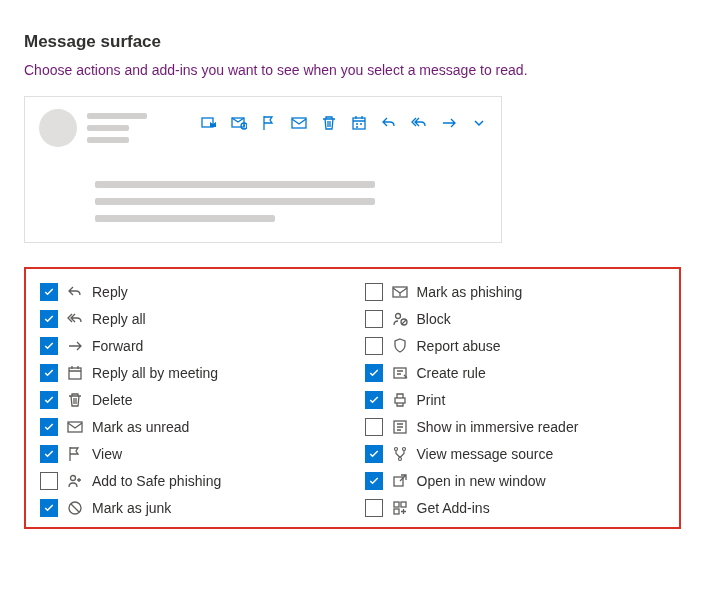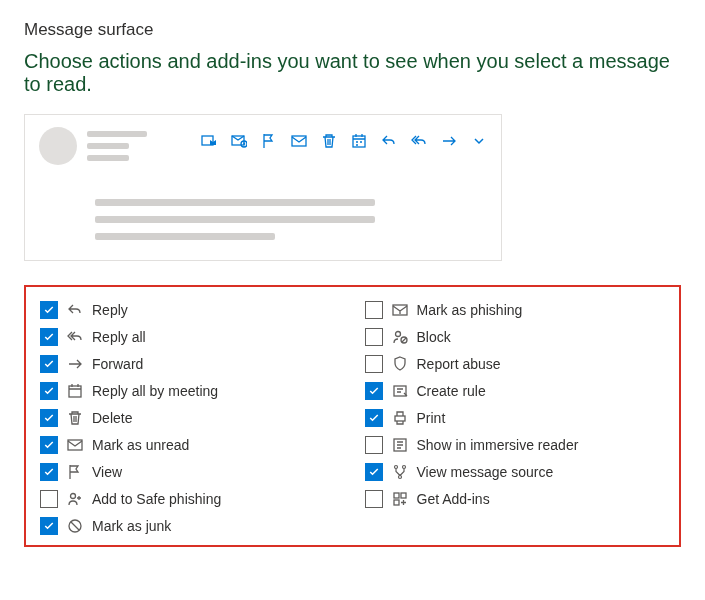--- a/index.html
+++ b/index.html
@@ -6,29 +6,29 @@
   body {
     margin: 0;
     padding: 20px 24px;
     font-family: "Segoe UI", -apple-system, sans-serif;
     font-size: 14px;
     color: #323130;
     background: #fff;
     width: 705px;
   }
   h2 {
-    margin: 0 0 10px 0;
+    margin: 12px 0 10px 0;
     font-size: 17px;
-    font-weight: 400;
+    font-weight: 700;
     color: #323130;
   }
   .subtitle {
     margin: 0 0 18px 0;
-    font-size: 20px;
-    color: #14532d;
+    font-size: 14px;
+    color: #701a75;
   }
   .preview {
     border: 1px solid #e1dfdd;
     padding: 12px 14px 20px 14px;
     width: 478px;
   }
   .pv-header { display: flex; align-items: flex-start; gap: 10px; }
   .pv-avatar {
     width: 38px; height: 38px; border-radius: 50%;
     background: #e1dfdd; flex-shrink: 0;
@@ -327,20 +327,33 @@
           </svg>
         </div>
         <span class="icon">
           <svg viewBox="0 0 16 16" width="16" height="16">
             <use href="#ic-source-icon"></use>
           </svg>
         </span>
         <span class="lbl">View message source</span>
       </div>
       <div class="opt">
+        <div class="cb checked">
+          <svg viewBox="0 0 16 16">
+            <path d="M3 8l3 3 7-7" stroke="#fff" stroke-width="2" fill="none"></path>
+          </svg>
+        </div>
+        <span class="icon">
+          <svg viewBox="0 0 16 16" width="16" height="16">
+            <use href="#ic-new-window-icon"></use>
+          </svg>
+        </span>
+        <span class="lbl">Open in new window</span>
+      </div>
+      <div class="opt">
         <div class="cb"></div>
         <span class="icon">
           <svg viewBox="0 0 16 16" width="16" height="16">
             <use href="#ic-addins-icon"></use>
           </svg>
         </span>
         <span class="lbl">Get Add-ins</span>
       </div>
     </div>
 </div>

